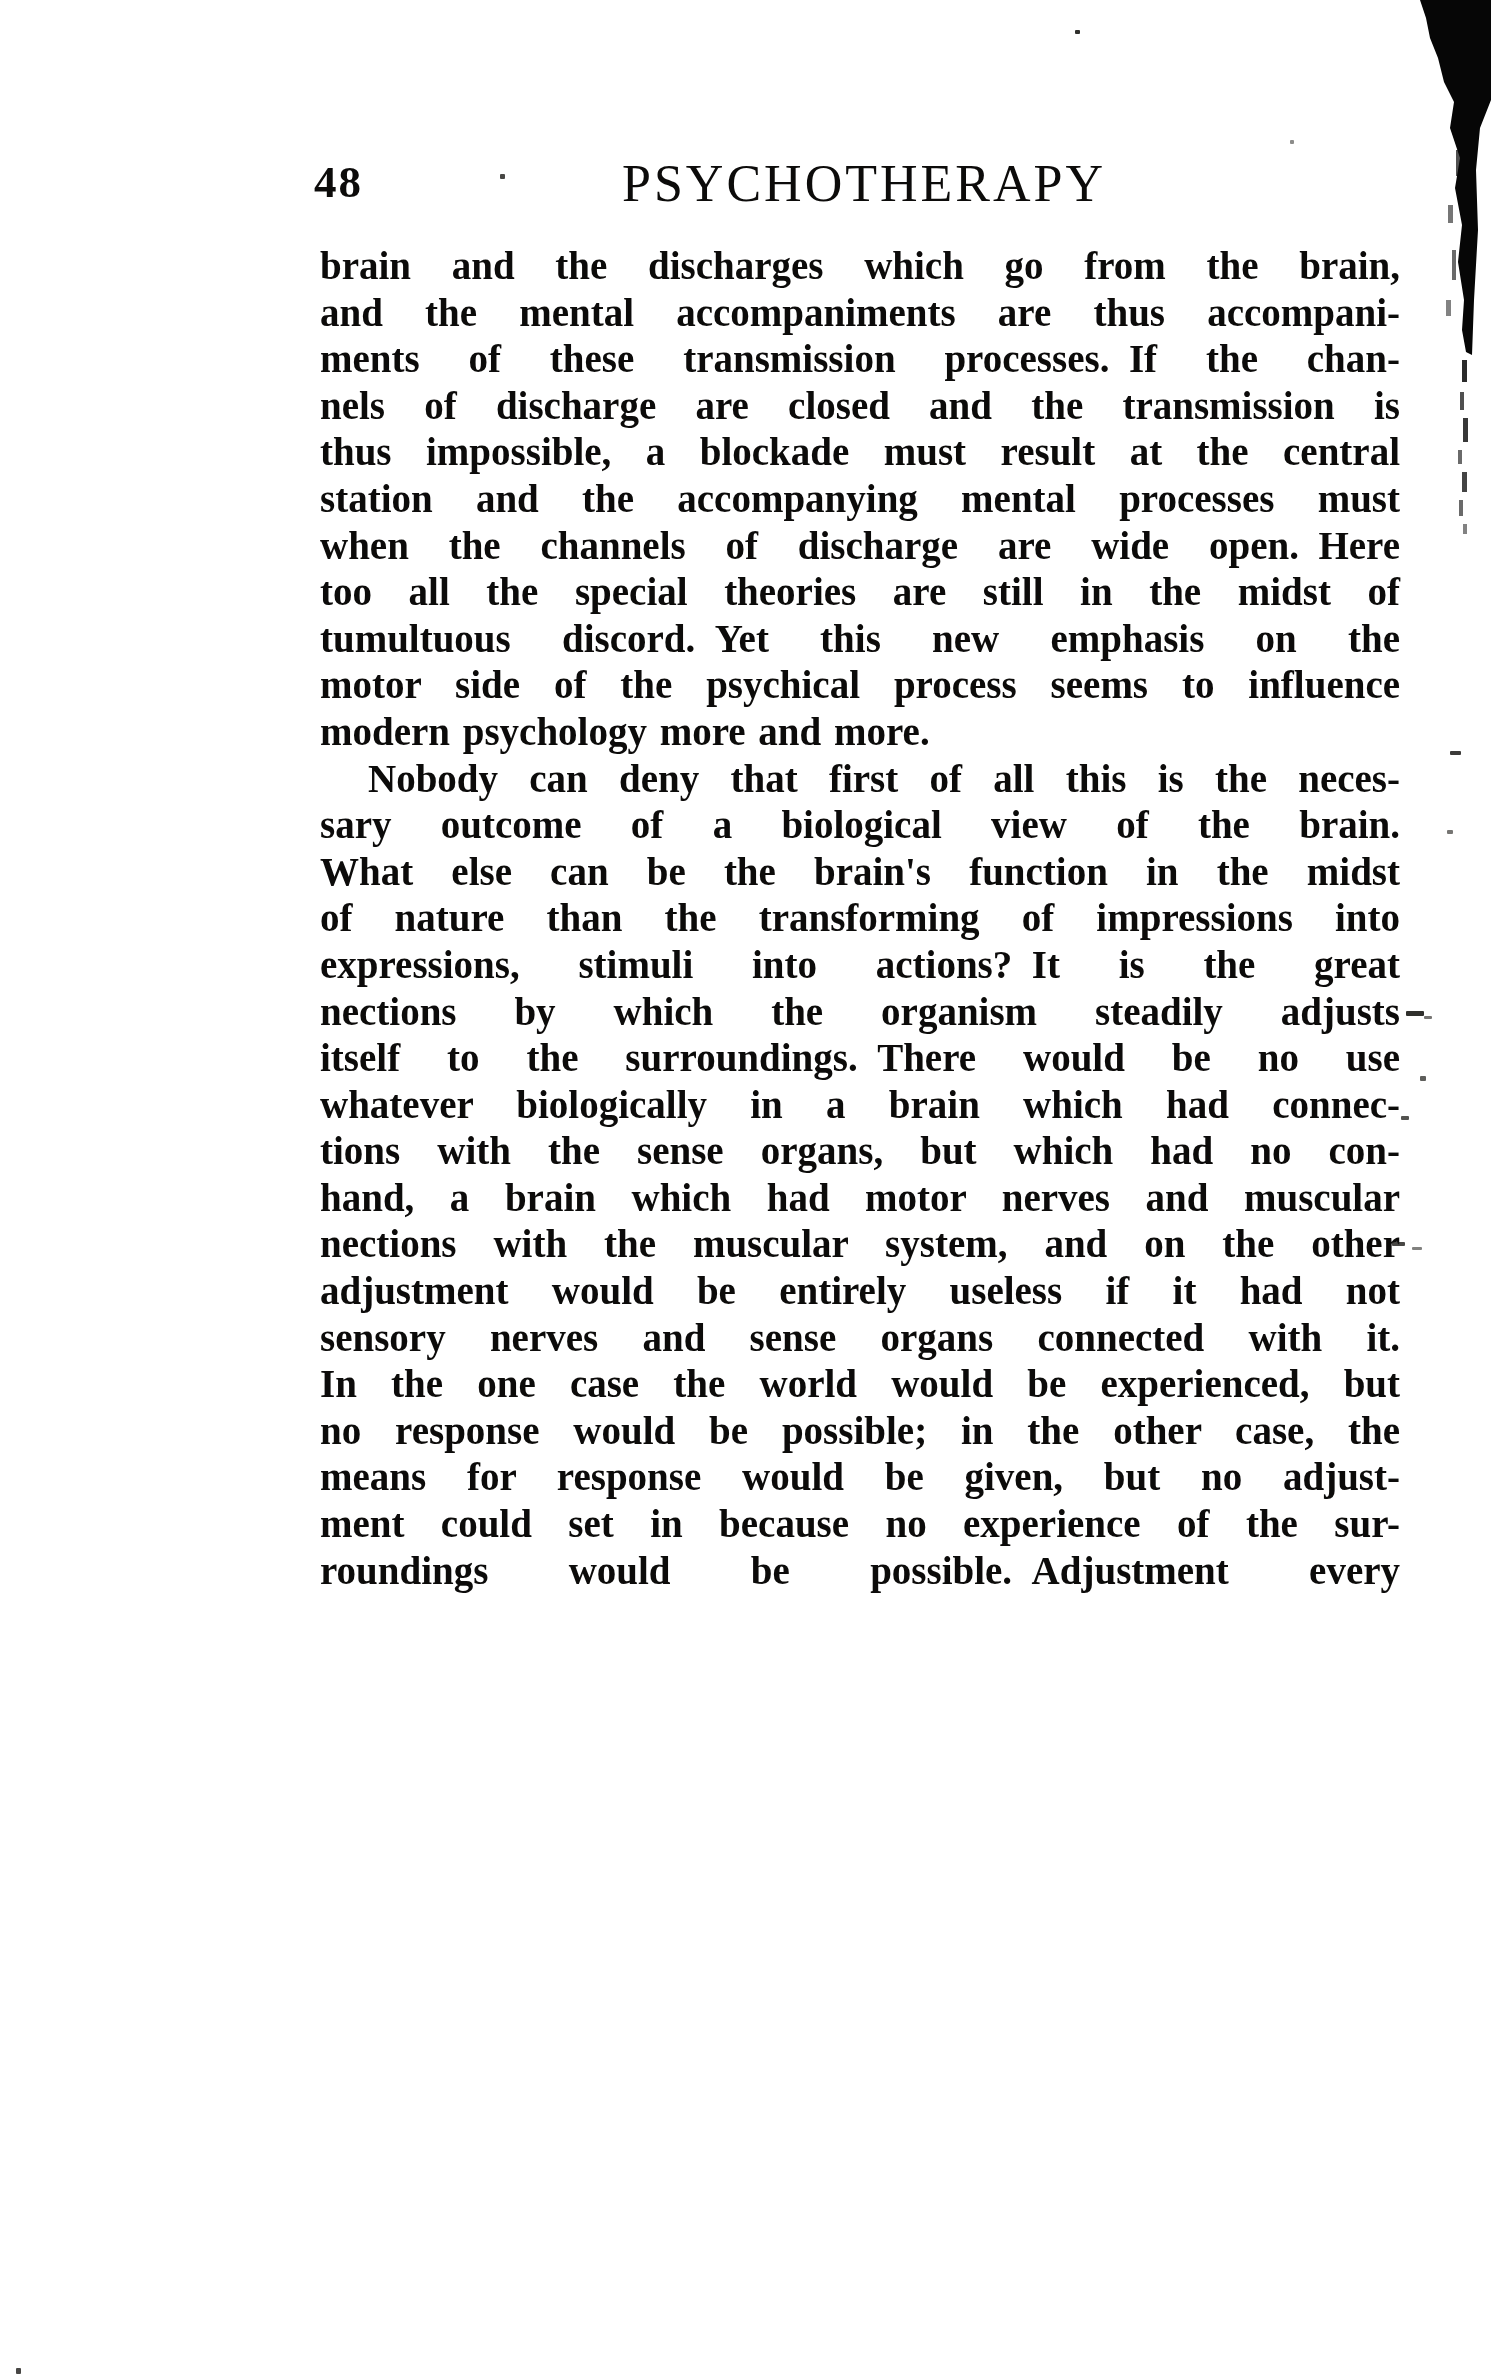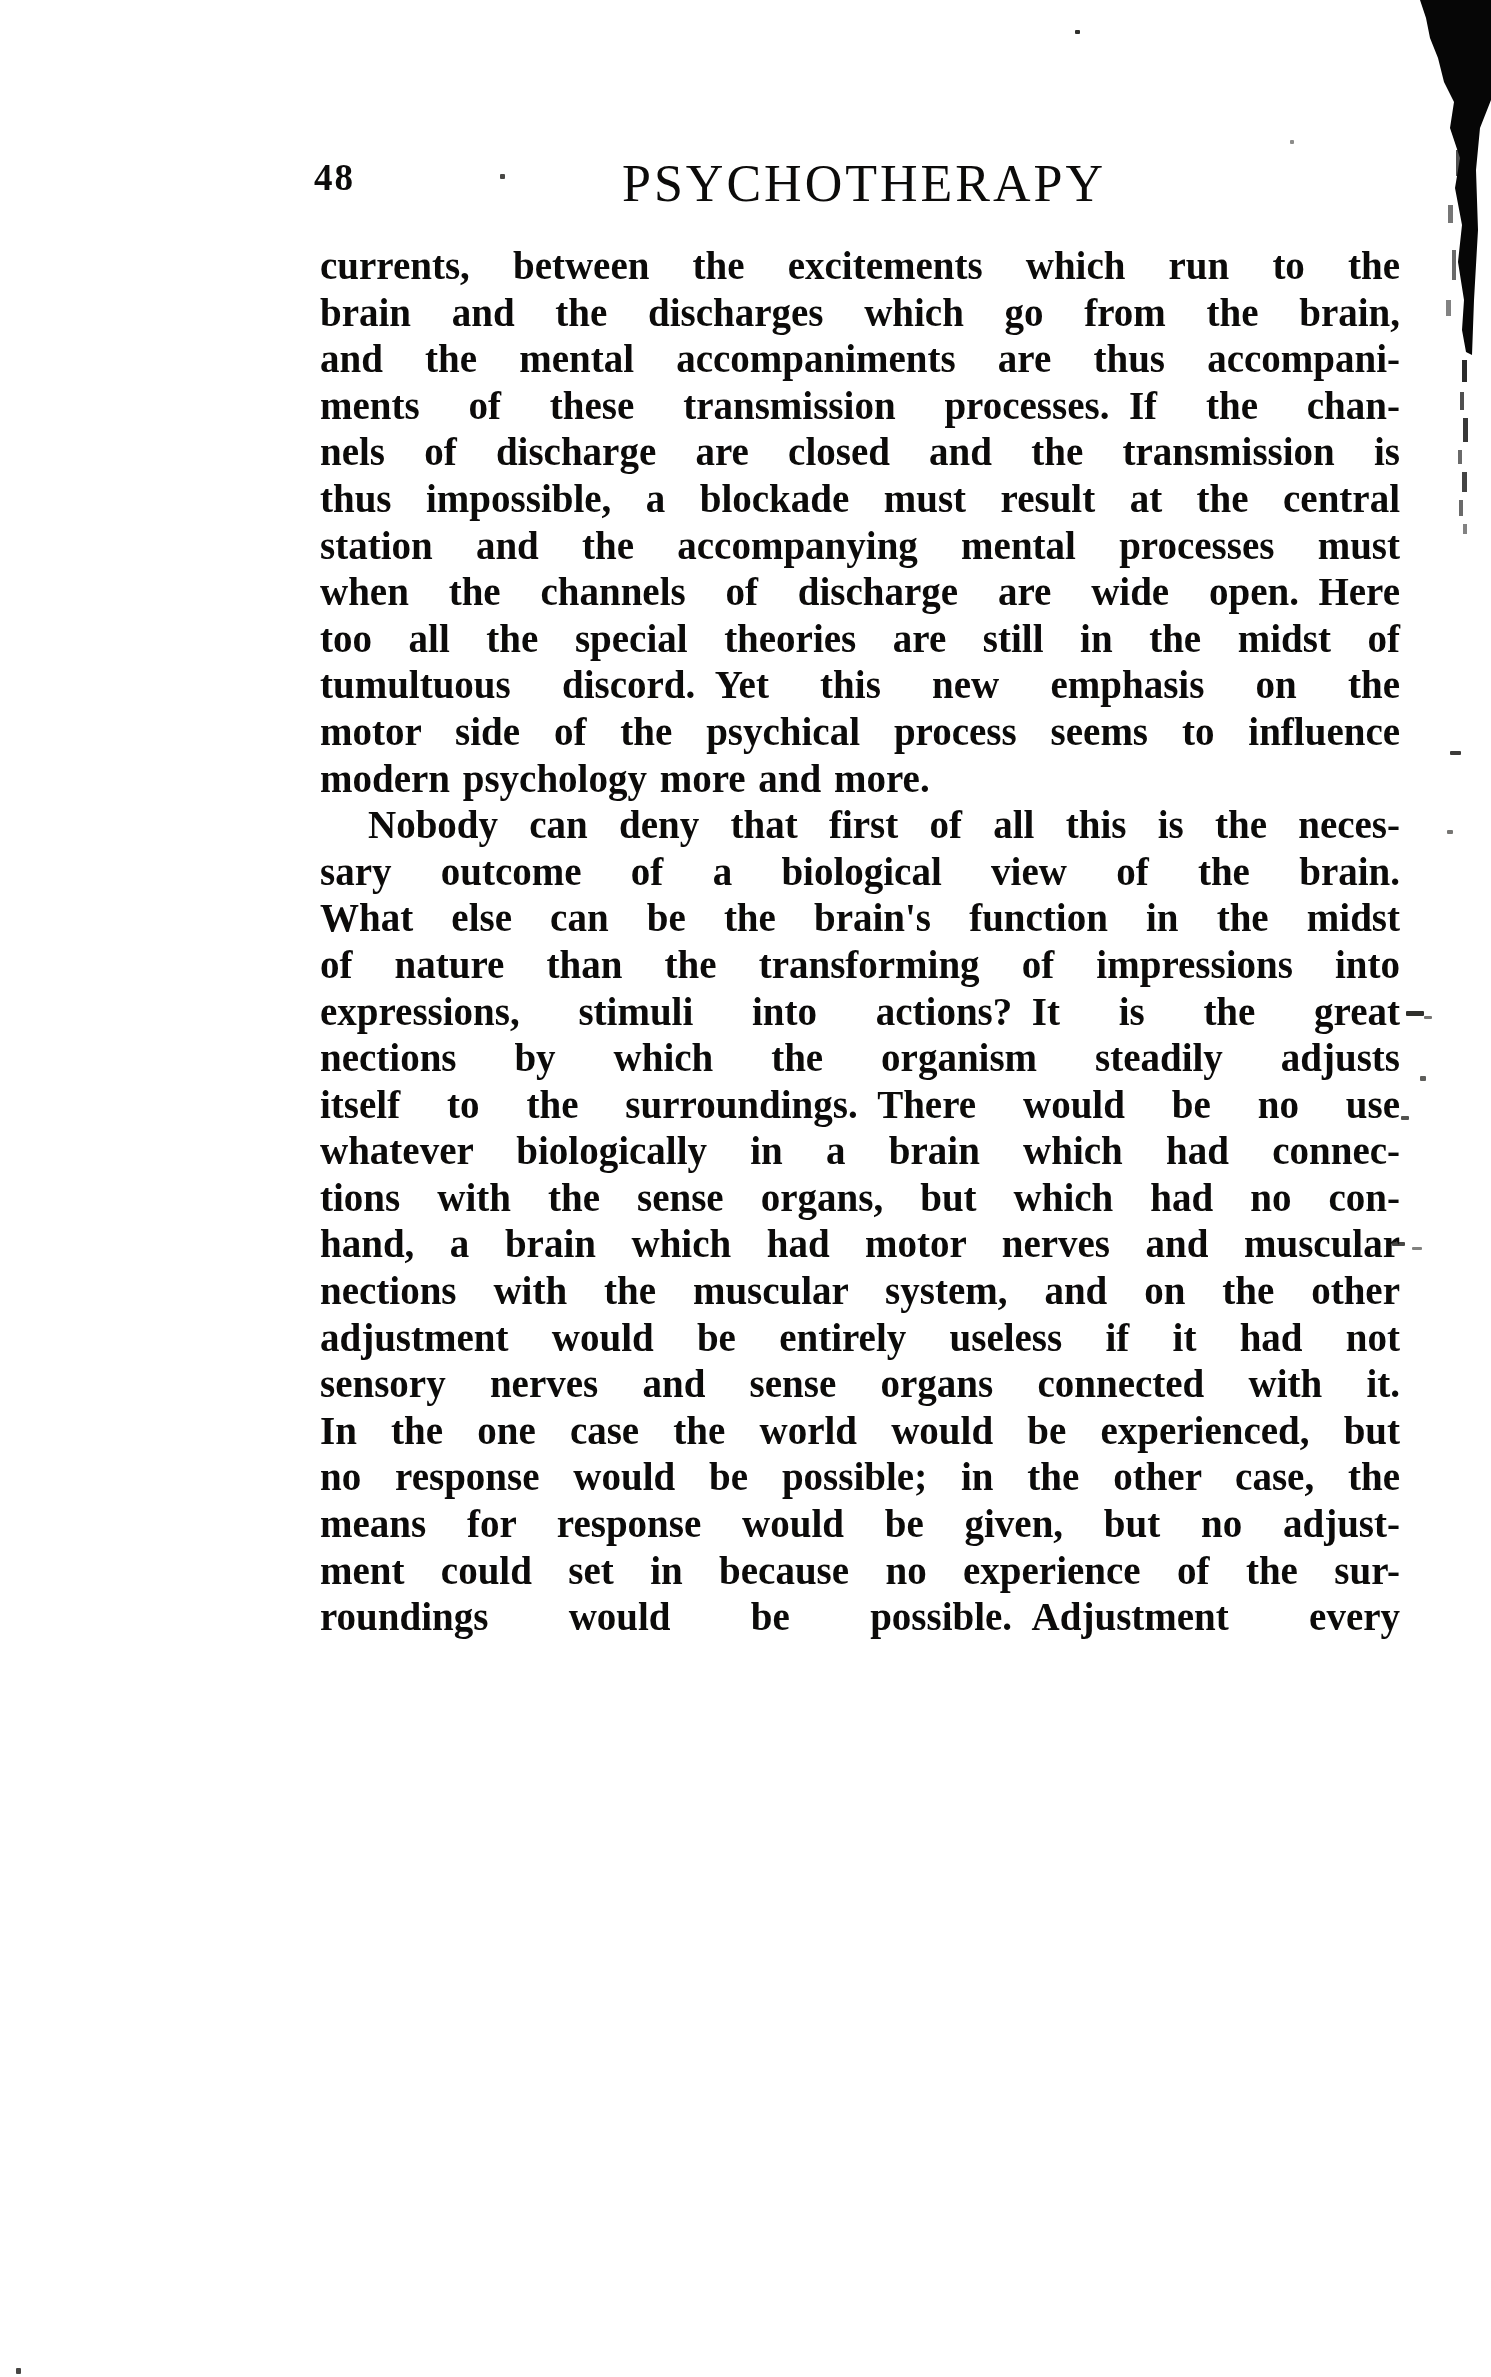--- a/index.html
+++ b/index.html
@@ -8,21 +8,21 @@
     background:#ffffff;
     position:relative;
     font-family:"Liberation Serif", serif;
     overflow:hidden;
   }
   :root{ --ink:#0c0b0a; --paper:#ffffff; }
   .page{position:absolute;inset:0;background:var(--paper);}
 
   .page-number{
     position:absolute;left:314px;top:156px;
-    font-size:37px;font-weight:bold;color:var(--ink);
+    font-size:45px;font-weight:bold;color:var(--ink);
     letter-spacing:2px;
   }
   .running-head{
     position:absolute;left:618px;top:150px;margin:4px;
     font-size:52px;font-weight:normal;color:var(--ink);
     letter-spacing:3px;white-space:nowrap;
   }
 
   .text-block{
     position:absolute;left:320px;top:243px;width:1080px;
@@ -52,21 +52,20 @@
 </head>
 <body>
 
 <div class="page">
 
   <span class="page-number">48</span>
 
   <h1 class="running-head">PSYCHOTHERAPY</h1>
 
   <main class="text-block">
-      <div class="line">currents, between the excitements which run to the</div>
       <div class="line">brain and the discharges which go from the brain,</div>
       <div class="line">and the mental accompaniments are thus accompani-</div>
       <div class="line">ments of these transmission processes. If the chan-</div>
       <div class="line">nels of discharge are closed and the transmission is</div>
       <div class="line">thus impossible, a blockade must result at the central</div>
       <div class="line">station and the accompanying mental processes must</div>
       <div class="line">when the channels of discharge are wide open. Here</div>
       <div class="line">too all the special theories are still in the midst of</div>
       <div class="line">tumultuous discord. Yet this new emphasis on the</div>
       <div class="line">motor side of the psychical process seems to influence</div>

